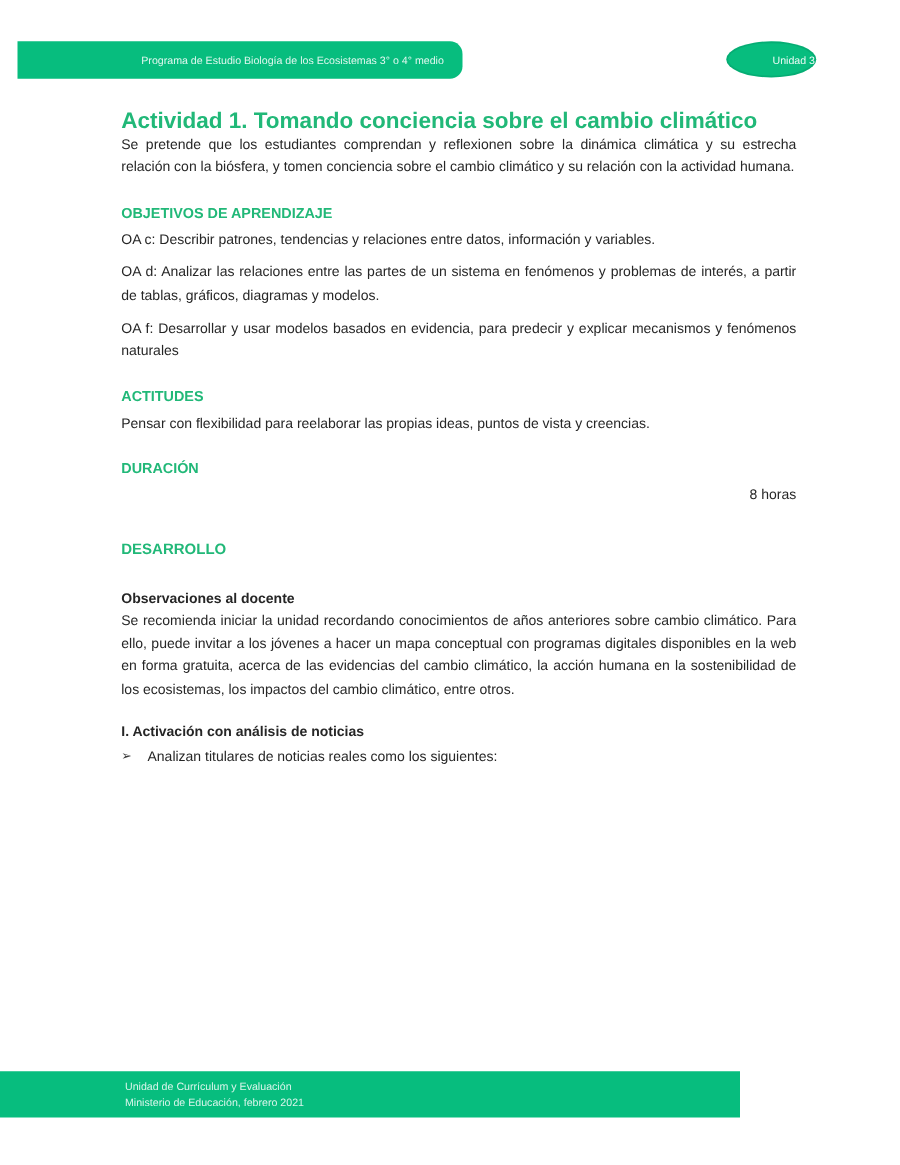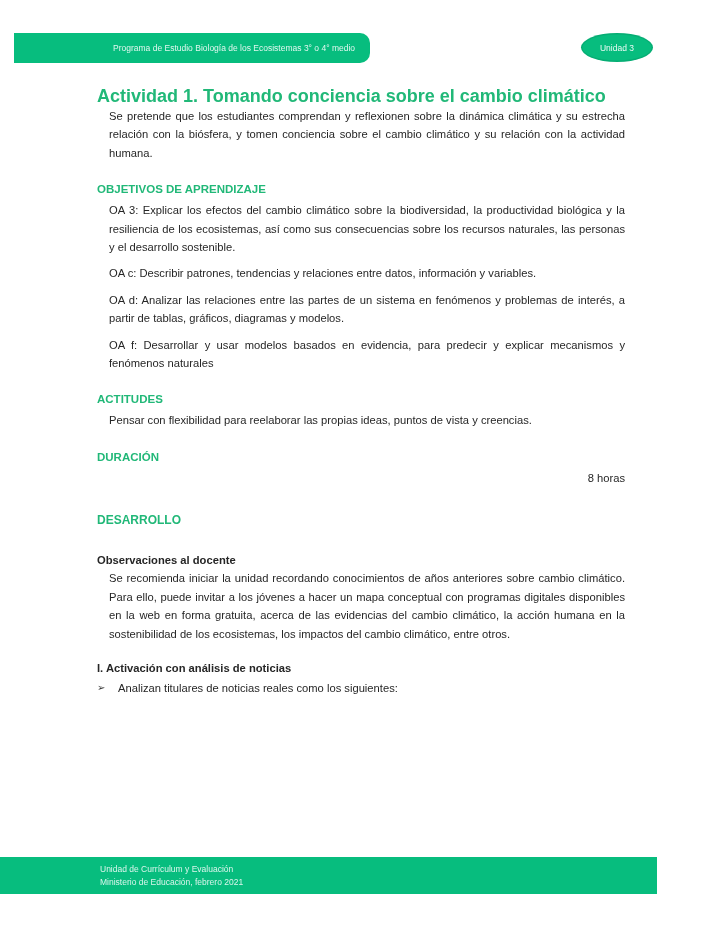--- a/index.html
+++ b/index.html
@@ -32,58 +32,58 @@
   }
   .unit-badge{
     position:absolute;top:33px;left:581px;
     width:72px;height:29px;
     background:var(--green);
     border-radius:50%;
     box-shadow:inset 0 0 0 1.5px rgba(0,90,60,0.15);
     display:flex;align-items:center;justify-content:center;
   }
   .unit-badge .badge-label{
-    font-size:8.5px;color:rgba(255,255,255,0.92);
+    font-size:8.5px;color:rgba(255,255,255,0.92);padding-left:36px;
   }
   
   .content{position:absolute;left:97px;top:0;width:540px;}
   .doc-title{
     margin:85px 0 0;
     font-size:18px;line-height:22px;font-weight:bold;
     color:var(--green-text);
   }
   .sec-heading{
     margin:20px 0 4px;
     font-size:11.5px;line-height:15px;font-weight:bold;
     color:var(--green-text);
   }
   .sec-heading.desarrollo{margin-top:26px;font-size:12px;}
   p.body{
-    margin:0 12px 8px;
+    margin:0 0 8px;
     font-size:11.2px;line-height:18.4px;
     text-align:justify;
   }
   p.body.noj{text-align:right;}
   .subhead{
     margin:24px 0 1px;
     font-size:11.2px;line-height:16px;font-weight:bold;
   }
   .activity-head{
     margin:17px 0 3px;
     font-size:11.2px;line-height:16px;font-weight:bold;
   }
   .bullet-row{
     display:flex;align-items:flex-start;
     font-size:11.2px;line-height:18.4px;
   }
   .bullet-marker{flex:none;width:21px;font-size:10px;line-height:18.4px;color:#3a3a3a;}
   
   .footer-bar{
     position:absolute;left:0;top:857px;
-    width:657px;height:37px;
+    width:592px;height:37px;
     background:var(--green);
   }
   .footer-left{
     position:absolute;left:100px;top:6px;
     font-size:8.5px;line-height:12.5px;
     color:rgba(255,255,255,0.85);
   }
   .footer-page{
     position:absolute;left:603px;top:6px;
     font-size:8.5px;line-height:12.5px;
@@ -104,21 +104,20 @@
     <span class="badge-label">Unidad 3</span>
   </div>
 
   <div class="content">
 
     <h1 class="doc-title">Actividad 1. Tomando conciencia sobre el cambio climático</h1>
 
     <p class="body">Se pretende que los estudiantes comprendan y reflexionen sobre la dinámica climática y su estrecha relación con la biósfera, y tomen conciencia sobre el cambio climático y su relación con la actividad humana.</p>
 
     <h2 class="sec-heading">OBJETIVOS DE APRENDIZAJE</h2>
-    <p class="body">OA 3: Explicar los efectos del cambio climático sobre la biodiversidad, la productividad biológica y la resiliencia de los ecosistemas, así como sus consecuencias sobre los recursos naturales, las personas y el desarrollo sostenible.</p>
     <p class="body">OA c: Describir patrones, tendencias y relaciones entre datos, información y variables.</p>
     <p class="body">OA d: Analizar las relaciones entre las partes de un sistema en fenómenos y problemas de interés, a partir de tablas, gráficos, diagramas y modelos.</p>
     <p class="body">OA f: Desarrollar y usar modelos basados en evidencia, para predecir y explicar mecanismos y fenómenos naturales</p>
 
     <h2 class="sec-heading">ACTITUDES</h2>
     <p class="body">Pensar con flexibilidad para reelaborar las propias ideas, puntos de vista y creencias.</p>
 
     <h2 class="sec-heading">DURACIÓN</h2>
     <p class="body noj">8 horas</p>
 

